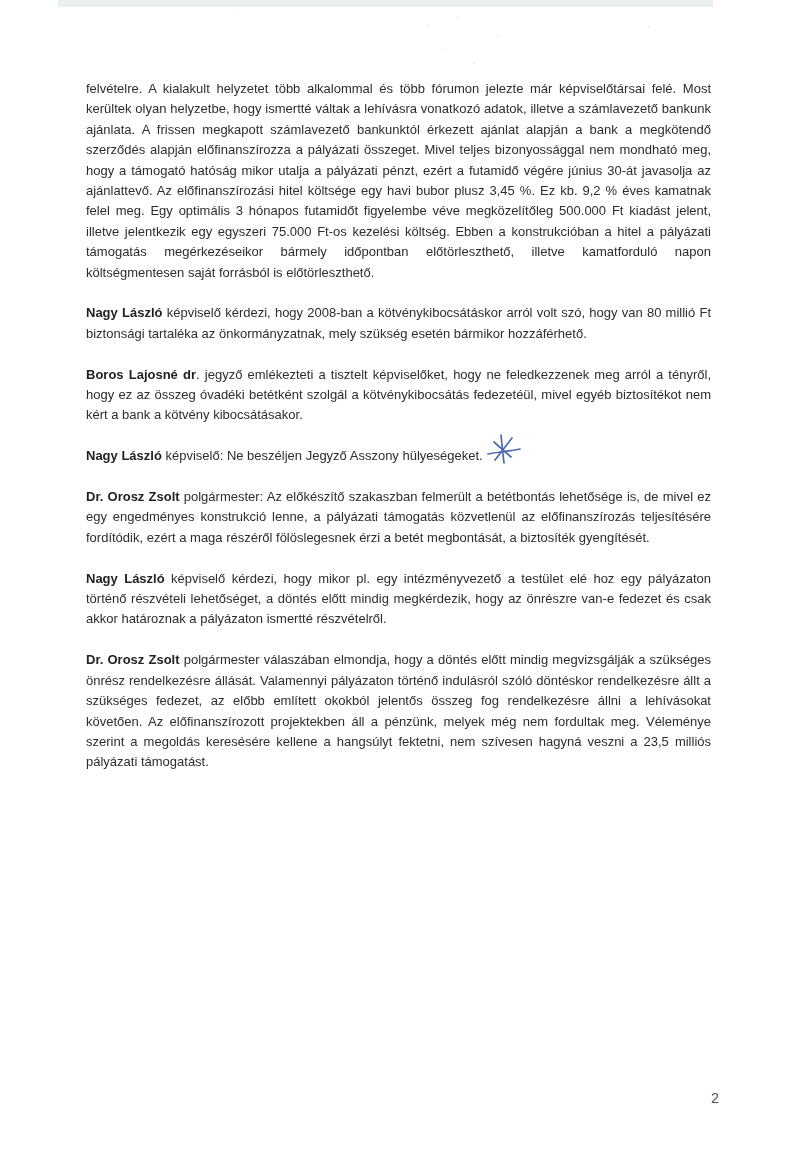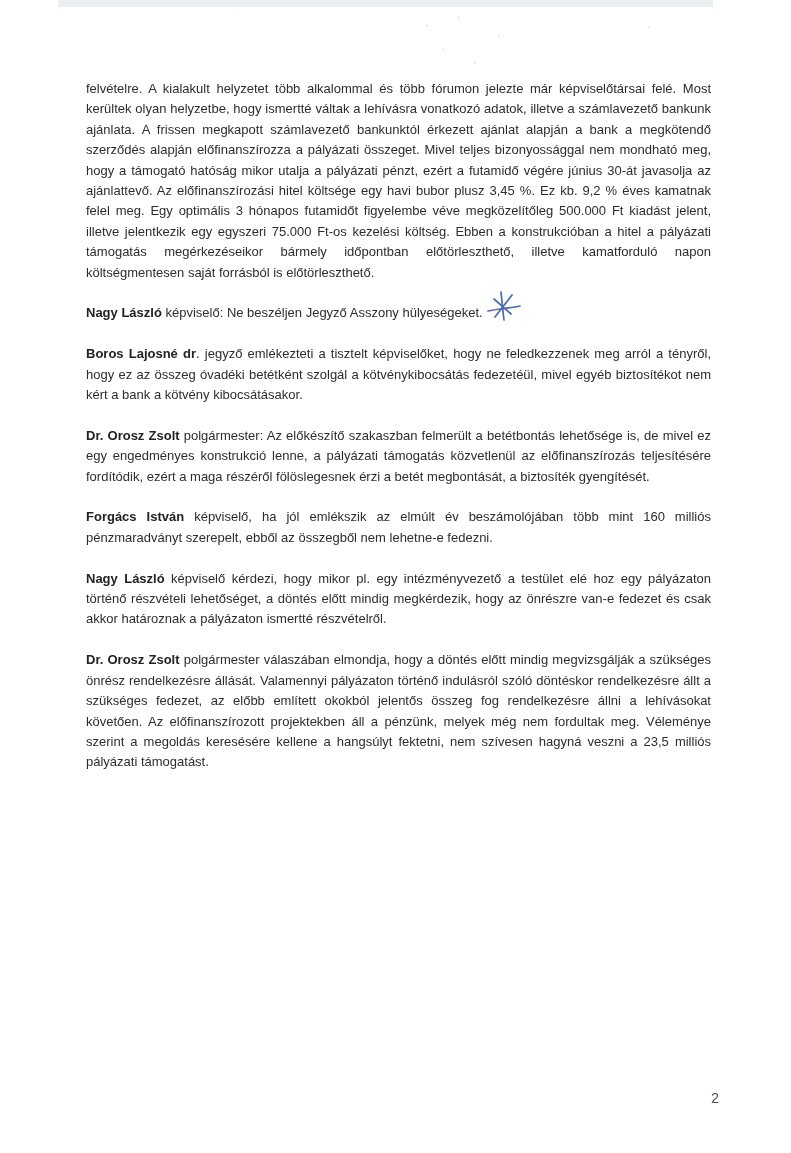--- a/index.html
+++ b/index.html
@@ -42,33 +42,33 @@
 </head>
 <body>
 
 <div class="scan-band"></div>
 <div class="scan-noise"></div>
 
 <div class="text-block">
 
   <p><span>felvételre. A kialakult helyzetet több alkalommal és több fórumon jelezte már képviselőtársai felé. Most kerültek olyan helyzetbe, hogy ismertté váltak a lehívásra vonatkozó adatok, illetve a számlavezető bankunk ajánlata. A frissen megkapott számlavezető bankunktól érkezett ajánlat alapján a bank a megkötendő szerződés alapján előfinanszírozza a pályázati összeget. Mivel teljes bizonyossággal nem mondható meg, hogy a támogató hatóság mikor utalja a pályázati pénzt, ezért a futamidő végére június 30-át javasolja az ajánlattevő. Az előfinanszírozási hitel költsége egy havi bubor plusz 3,45 %. Ez kb. 9,2 % éves kamatnak felel meg. Egy optimális 3 hónapos futamidőt figyelembe véve megközelítőleg 500.000 Ft kiadást jelent, illetve jelentkezik egy egyszeri 75.000 Ft-os kezelési költség. Ebben a konstrukcióban a hitel a pályázati támogatás megérkezéseikor bármely időpontban előtörleszthető, illetve kamatforduló napon költségmentesen saját forrásból is előtörleszthető.</span></p>
 
+  <p><b>Nagy László</b><span> képviselő kérdezi, hogy 2008-ban a kötvénykibocsátáskor arról volt szó, hogy van 80 millió Ft biztonsági tartaléka az önkormányzatnak, mely szükség esetén bármikor hozzáférhető.</span></p>
+
+  <p><b>Boros Lajosné dr</b><span>. jegyző emlékezteti a tisztelt képviselőket, hogy ne feledkezzenek meg arról a tényről, hogy ez az összeg óvadéki betétként szolgál a kötvénykibocsátás fedezetéül, mivel egyéb biztosítékot nem kért a bank a kötvény kibocsátásakor.</span></p>
 
   <p><b>Nagy László</b><span> képviselő: Ne beszéljen Jegyző Asszony hülyeségeket.</span><span class="mark-anchor"><svg class="hand-mark" width="36" height="32" viewBox="0 0 36 32" fill="none" stroke="#3a5dad" stroke-width="1.7" stroke-linecap="round" opacity="0.92">
       <path d="M2 21 C 12 19, 24 18, 34 16"></path>
       <path d="M15 2 C 16 12, 17 22, 18 30"></path>
       <path d="M26 5 L 9 27"></path>
       <path d="M8 9 L 25 24"></path>
     </svg></span></p>
 
-  <p><b>Boros Lajosné dr</b><span>. jegyző emlékezteti a tisztelt képviselőket, hogy ne feledkezzenek meg arról a tényről, hogy ez az összeg óvadéki betétként szolgál a kötvénykibocsátás fedezetéül, mivel egyéb biztosítékot nem kért a bank a kötvény kibocsátásakor.</span></p>
-
   <p><b>Dr. Orosz Zsolt</b><span> polgármester: Az előkészítő szakaszban felmerült a betétbontás lehetősége is, de mivel ez egy engedményes konstrukció lenne, a pályázati támogatás közvetlenül az előfinanszírozás teljesítésére fordítódik, ezért a maga részéről fölöslegesnek érzi a betét megbontását, a biztosíték gyengítését.</span></p>
 
-  <p><b>Forgács István</b><span> képviselő, ha jól emlékszik az elmúlt év beszámolójában több mint 160 milliós pénzmaradványt szerepelt, ebből az összegből nem lehetne-e fedezni.</span></p>
 
 
   <p><b>Nagy László</b><span> képviselő kérdezi, hogy mikor pl. egy intézményvezető a testület elé hoz egy pályázaton történő részvételi lehetőséget, a döntés előtt mindig megkérdezik, hogy az önrészre van-e fedezet és csak akkor határoznak a pályázaton ismertté részvételről.</span></p>
 
   <p><b>Dr. Orosz Zsolt</b><span> polgármester válaszában elmondja, hogy a döntés előtt mindig megvizsgálják a szükséges önrész rendelkezésre állását. Valamennyi pályázaton történő indulásról szóló döntéskor rendelkezésre állt a szükséges fedezet, az előbb említett okokból jelentős összeg fog rendelkezésre állni a lehívásokat követően. Az előfinanszírozott projektekben áll a pénzünk, melyek még nem fordultak meg. Véleménye szerint a megoldás keresésére kellene a hangsúlyt fektetni, nem szívesen hagyná veszni a 23,5 milliós pályázati támogatást.</span></p>
 
 </div>
 
 <div class="page-number">2</div>
 

